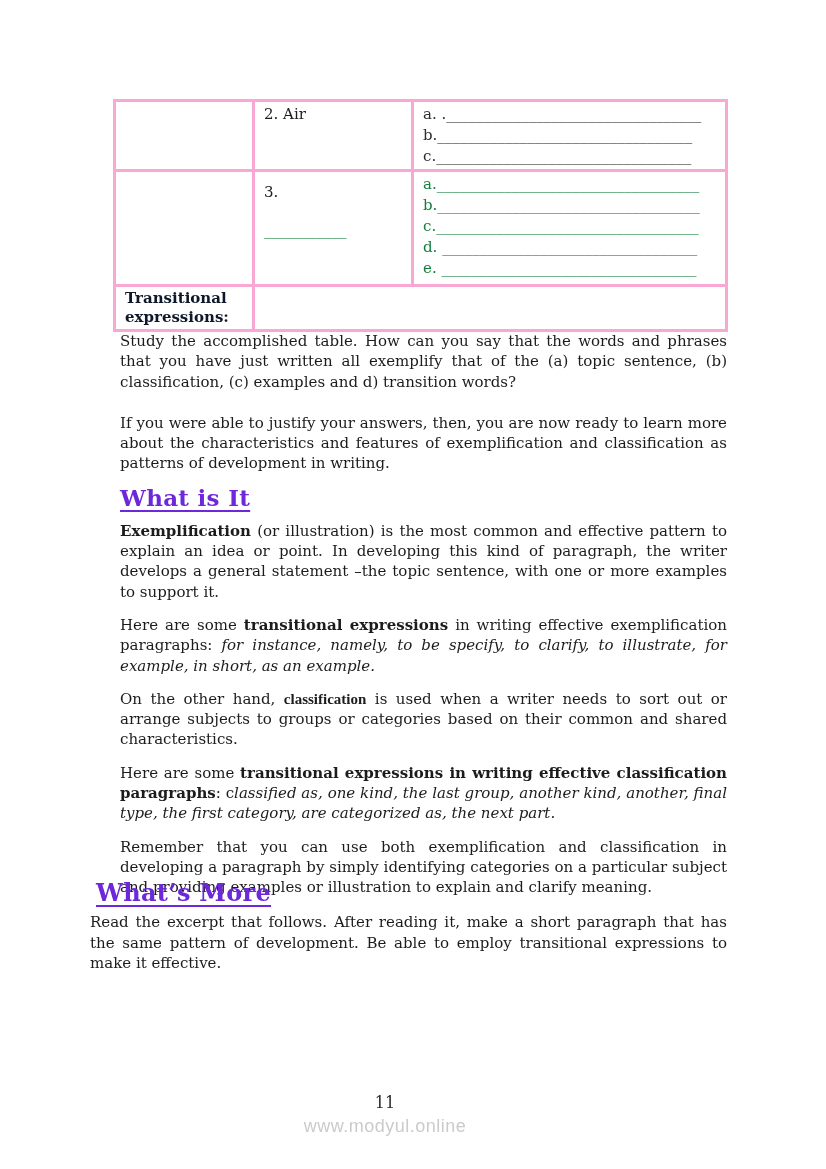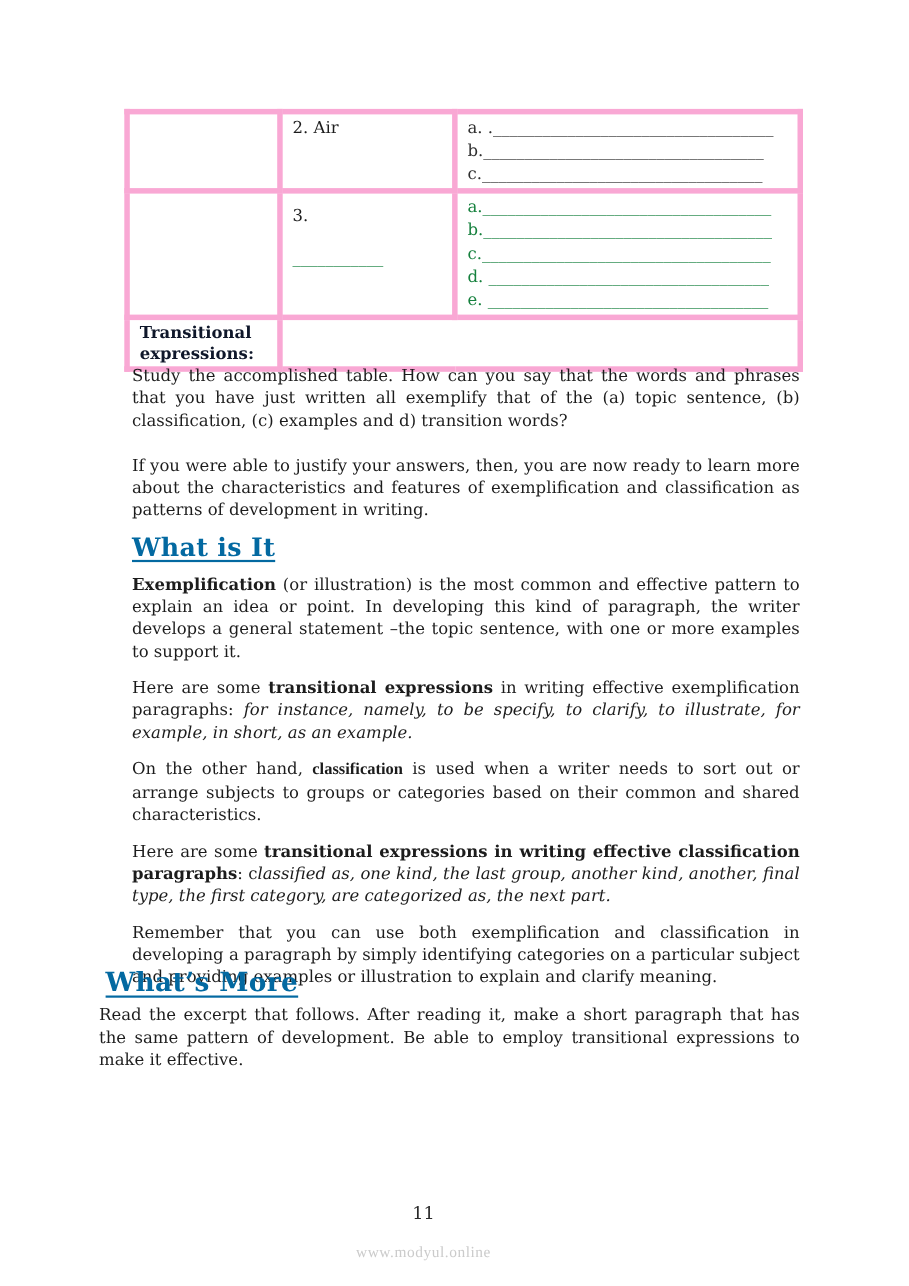--- a/index.html
+++ b/index.html
@@ -14,21 +14,21 @@
 
   
   table.ws {
     position: absolute; left: 113px; top: 99px;
     width: 612px;
     border-collapse: collapse;
     table-layout: fixed;
     font-size: 15px;
   }
   table.ws td {
-    border: 5px solid #f9a8d4;
+    border: 3px solid #f9a8d4;
     vertical-align: top;
     padding: 2px 4px 2px 9px;
     overflow: hidden;
   }
   td.col1 { width: 139px; }
   td.col2 { width: 159px; }
   td.col3 { width: 314px; }
   tr.row-air  td { height: 64px; }
   tr.row-three td { height: 115px; }
   tr.row-trans td { height: 40px; }
@@ -51,21 +51,21 @@
     font-size: 15px;
     line-height: 20.3px;
   }
   .main p.para { margin: 0 0 13px 0; }
   .main p.para.gap-lg { margin-bottom: 21px; }
   .main p.para.gap-md { margin-bottom: 10px; }
 
   h2.doc-heading {
     font-size: 23px;
     font-weight: bold;
-    color: #0369a1;
+    color: #6d28d9;
     letter-spacing: 0.3px;
     text-decoration: underline;
     text-decoration-thickness: 2px;
     text-underline-offset: 4px;
     line-height: 28px;
     margin: 0 0 9px 0;
     text-align: left;
   }
 
   .more {
@@ -76,23 +76,23 @@
   }
   .more h2.doc-heading { margin: 0 0 5px 6px; font-size: 24px; }
 
   
   .footer {
     position: absolute; left: 0; top: 1093px; width: 770px;
     text-align: center;
   }
   .page-number { font-size: 16px; color: #2a2a2a; line-height: 20px; }
   .watermark {
-    margin-top: 19px;
-    font-family: Liberation Serif, serif;
-    font-size: 14px;
+    margin-top: 3px;
+    font-family: Liberation Sans, sans-serif;
+    font-size: 18px;
     letter-spacing: 0.5px;
     color: #cbcbcb;
   }
 </style>
 </head>
 <body>
 
 <table class="ws">
   <tbody>
     <tr class="row-air">

